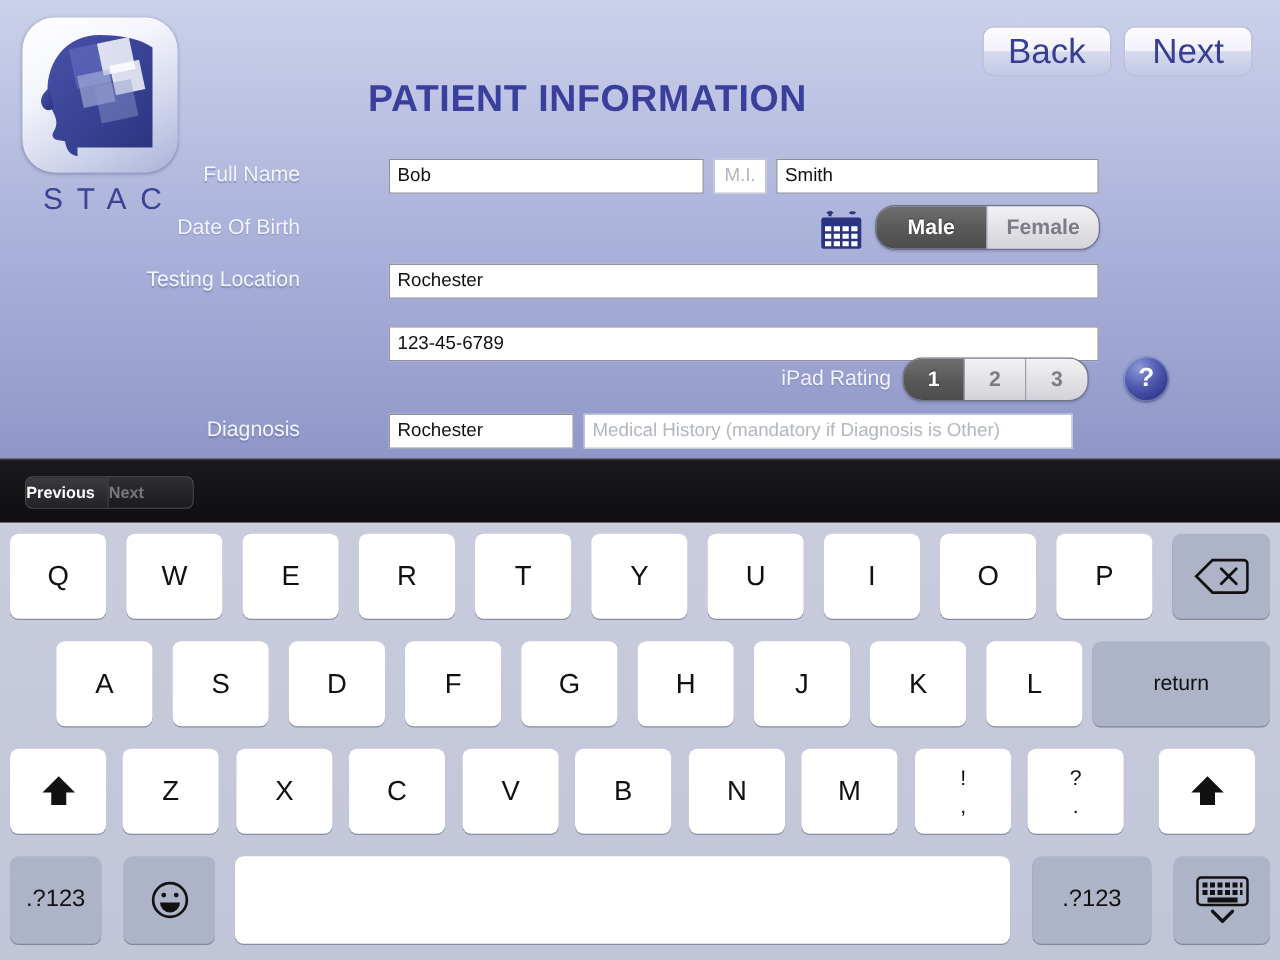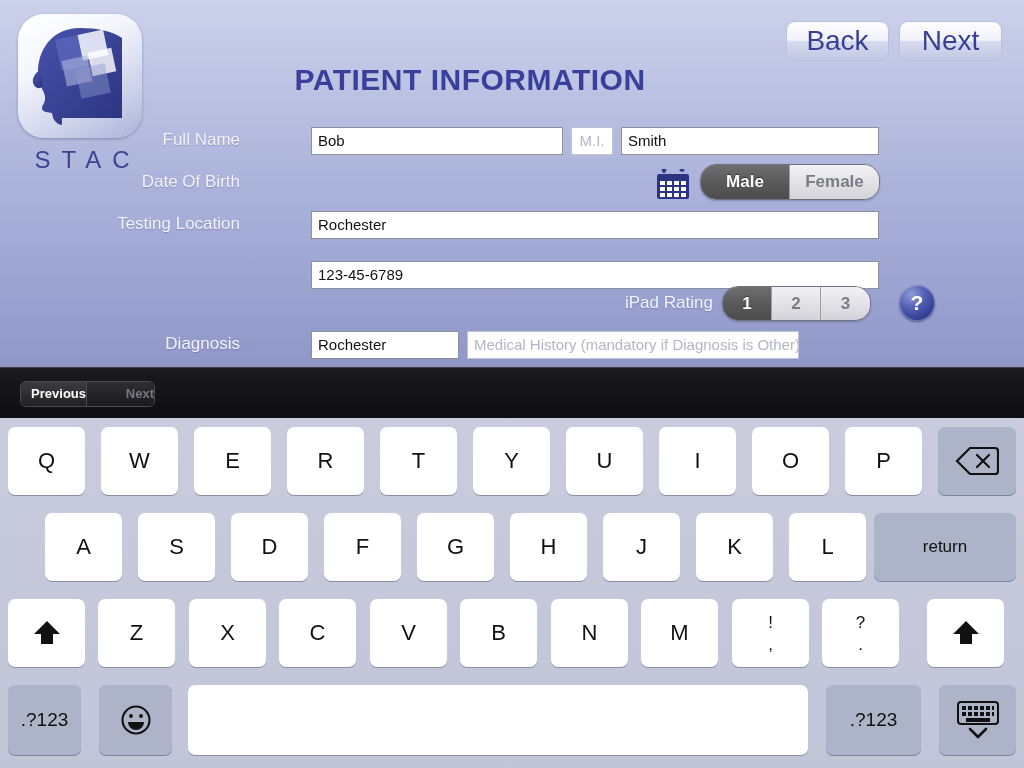--- a/index.html
+++ b/index.html
@@ -108,21 +108,21 @@
     position: absolute; left: 0; top: 367px; width: 1024px; height: 51px;
     background: linear-gradient(to bottom,#1b1b1d 0%,#0e0e10 100%);
     border-top: 1px solid #3d3d42;
   }
   #kb-nav {
     position: absolute; left: 20px; top: 381px; display: flex;
     border-radius: 6px; overflow: hidden; border: 1px solid #4b4b50;
     box-shadow: 0 1px 0 rgba(255,255,255,.08) inset;
   }
   #kb-nav .nb {
-    height: 24px; line-height: 24px; font-size: 13px; font-weight: bold; text-align: right;
+    height: 24px; line-height: 24px; font-size: 13px; font-weight: bold; text-align: left;
     border-right: 1px solid #4b4b50;
   }
   #kb-nav .nb:last-child { border-right: none; }
   #kb-nav .nb.act { width: 66px; background: linear-gradient(to bottom,#3b3b40 0%,#222226 100%); color:#fff; }
   #kb-nav .nb.dim { width: 67px; background: linear-gradient(to bottom,#2e2e33 0%,#1b1b1f 100%); color:#77777e; }
 
   #keyboard {
     position: absolute; left: 0; top: 418px; width: 1024px; height: 350px;
     background: linear-gradient(to bottom,#c8ccdc 0%,#c4c8da 55%,#c0c5d8 100%);
   }
@@ -224,21 +224,21 @@
     <div class="seg" id="seg-rating">
       <div class="sg on">1</div>
       <div class="sg off">2</div>
       <div class="sg off">3</div>
     </div>
     <div id="help-btn">?</div>
 
     <div class="row" style="top:331px;">
       <div class="flabel">Diagnosis</div>
       <div class="fld" style="left:311px; top:0; width:148px;">Rochester</div>
-      <div class="fld ph" style="left:467px; top:0; width:332px;">Medical History (mandatory if Diagnosis is Other)</div>
+      <div class="fld ph" style="left:467px; top:0; width:391px;">Medical History (mandatory if Diagnosis is Other)</div>
     </div>
   </div>
 
   <div id="kb-bar"></div>
   <div id="kb-nav">
     <div class="nb act">Previous</div>
     <div class="nb dim">Next</div>
   </div>
 
   <div id="keyboard">

